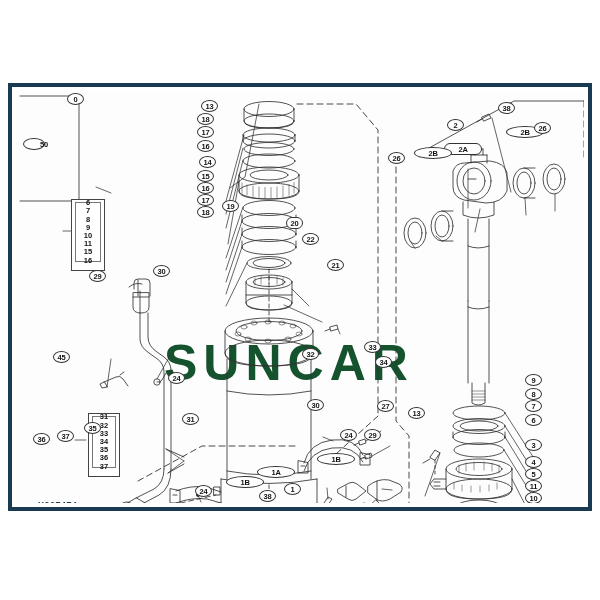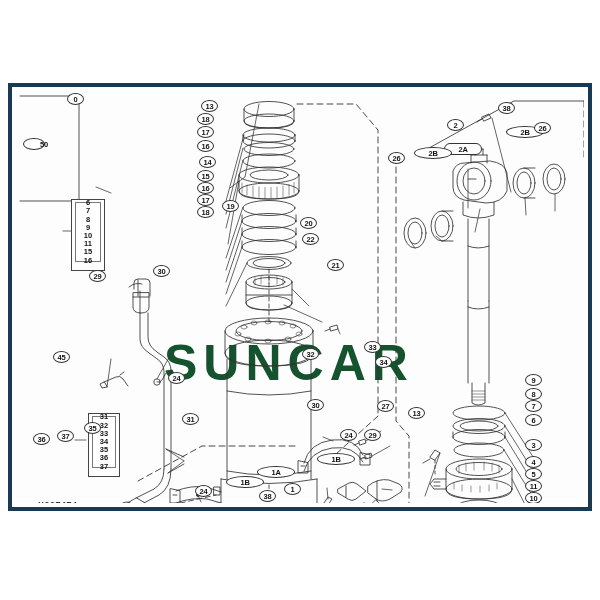--- a/index.html
+++ b/index.html
@@ -514,21 +514,21 @@
           <div class="cal" style="left: 185px; top: 9px;">13</div>
           <div class="cal" style="left: 181px; top: 22px;">18</div>
           <div class="cal" style="left: 181px; top: 35px;">17</div>
           <div class="cal" style="left: 181px; top: 49px;">16</div>
           <div class="cal" style="left: 183px; top: 65px;">14</div>
           <div class="cal" style="left: 181px; top: 79px;">15</div>
           <div class="cal" style="left: 181px; top: 91px;">16</div>
           <div class="cal" style="left: 181px; top: 103px;">17</div>
           <div class="cal" style="left: 181px; top: 115px;">18</div>
           <div class="cal" style="left: 181px; top: 109px; margin-left: 25px;">19</div>
-          <div class="cal" style="left: 284px; top: 126px;">20</div>
+          <div class="cal" style="left: 270px; top: 126px; border-radius: 6px;">20</div>
           <div class="cal" style="left: 286px; top: 142px;">22</div>
           <div class="cal" style="left: 311px; top: 168px;">21</div>
           <div class="cal" style="left: 482px; top: 11px;">38</div>
           <div class="cal" style="left: 431px; top: 28px;">2</div>
           <div class="cal wide" style="left: 428px; top: 52px; border-radius: 6px;">2A</div>
           <div class="cal wide" style="left: 490px; top: 35px;">2B</div>
           <div class="cal" style="left: 518px; top: 31px;">26</div>
           <div class="cal wide" style="left: 398px; top: 56px;">2B</div>
           <div class="cal" style="left: 372px; top: 61px;">26</div>
           <div class="cal" style="left: 73px; top: 179px;">29</div>

